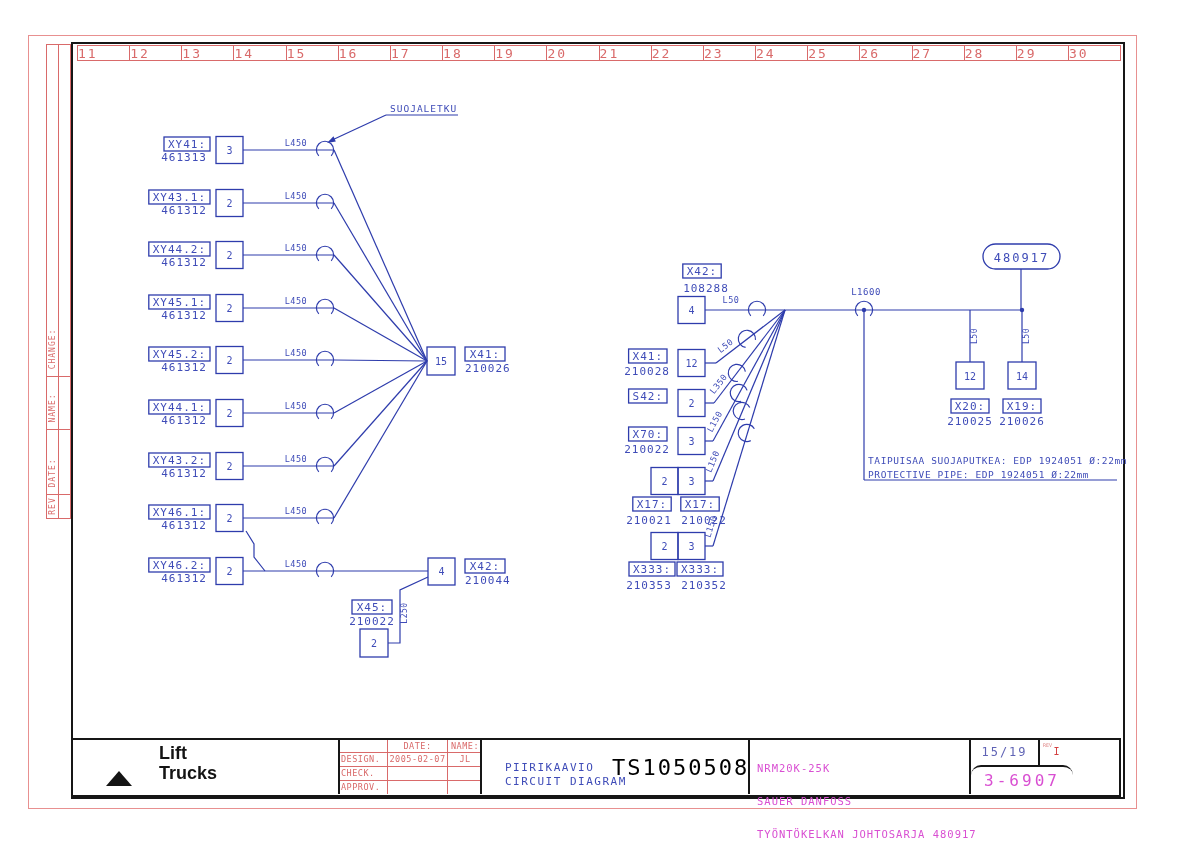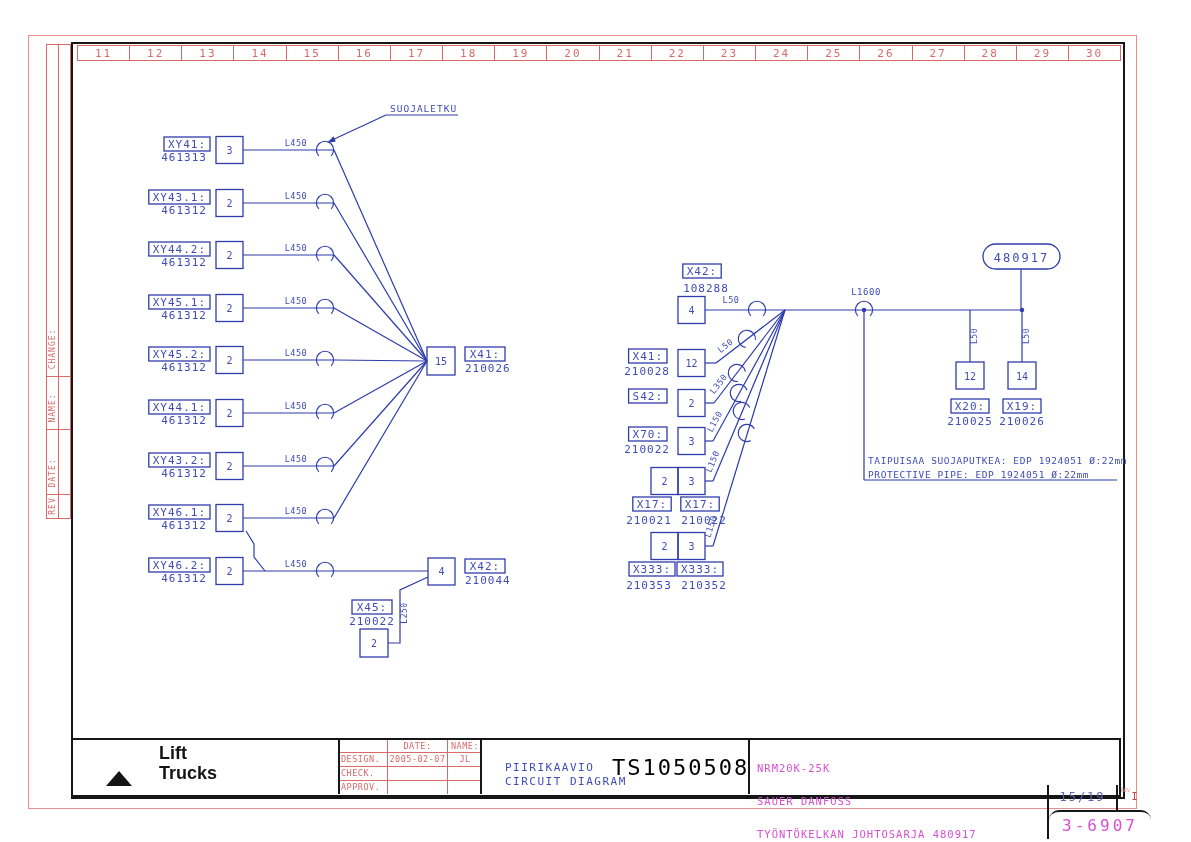--- a/index.html
+++ b/index.html
@@ -5,21 +5,21 @@
   html,body{margin:0;padding:0;background:#ffffff;}
   .page{position:relative;width:1191px;height:842px;background:#fff;overflow:hidden;
         font-family:"DejaVu Sans Mono",monospace;}
   .red-border{position:absolute;left:28px;top:35px;width:1107px;height:772px;
       border:1.5px solid #e89090;}
   .black-frame{position:absolute;left:71px;top:42px;width:1050px;height:753px;
       border:2.5px solid #161616;}
   
   #ruler{position:absolute;left:77px;top:45px;width:1044px;height:16px;display:flex;
       border:1px solid #d96a6a;box-sizing:border-box;}
-  #ruler .cell{flex:1;text-align:center;font-size:11px;line-height:15px;color:#d96a6a;
+  #ruler .cell{flex:1;text-align:left;font-size:13px;line-height:15px;color:#d96a6a;
       border-left:1px solid #d96a6a;letter-spacing:2px;}
   #ruler .cell:first-child{border-left:none;}
   
   #margin-strip{position:absolute;left:46px;top:44px;width:25px;height:475px;
       border:1px solid #d96a6a;box-sizing:border-box;}
   #margin-strip .vdiv{position:absolute;left:11px;top:0;bottom:0;width:1px;background:#d96a6a;}
   #margin-strip .hdiv{position:absolute;left:0;right:0;height:1px;background:#d96a6a;}
   .mlabel{position:absolute;width:70px;height:10px;line-height:10px;text-align:center;
       font-size:8px;color:#d96a6a;transform:rotate(-90deg);letter-spacing:1px;}
   
@@ -46,21 +46,21 @@
   .dt-cell.lab{text-align:left;padding-left:1px;}
   .dt-cell.bl{border-left:1px solid #d96a6a;}
   .dt-cell.bt{border-top:1px solid #d96a6a;}
   .tb-mid{left:407px;width:268px;border-left:2px solid #161616;}
   .doc-fi{position:absolute;left:23px;top:21px;font-size:11px;letter-spacing:1.5px;color:#3f4cb8;}
   .doc-en{position:absolute;left:23px;top:35px;font-size:11px;letter-spacing:1.5px;color:#3f4cb8;}
   .doc-num{position:absolute;left:130px;top:15px;font-size:22px;letter-spacing:2px;color:#000000;}
   .tb-info{left:675px;width:269px;border-left:2px solid #161616;padding-top:2px;box-sizing:border-box;}
   .tb-info div{font-size:10.5px;line-height:12.8px;letter-spacing:1px;color:#d94fd2;padding-left:7px;
       white-space:nowrap;margin-top:20px;}
-  .tb-page{left:974px;right:0;width:102px;margin-top:45px;}
+  .tb-page{left:896px;right:0;width:102px;}
   .tb-page{border-left:2px solid #161616;}
   .pagecell{position:absolute;left:0;top:0;width:67px;height:25px;text-align:center;
       font-size:12px;line-height:24px;letter-spacing:2px;color:#5f63b5;}
   .revcell{position:absolute;left:67px;top:0;right:0;height:25px;border-left:2px solid #161616;}
   .rev-tag{position:absolute;top:2px;left:3px;font-size:5px;color:#e08a8a;letter-spacing:0;}
   .rev-val{text-align:center;font-size:10px;color:#d34040;line-height:24px;}
   .dwgcell{position:absolute;left:0;right:0;top:25px;bottom:0;border-top:2px solid #161616;
       text-align:center;font-size:16px;letter-spacing:3px;color:#d94fd2;line-height:28px;border-radius:10px;}
 </style>
 </head>

